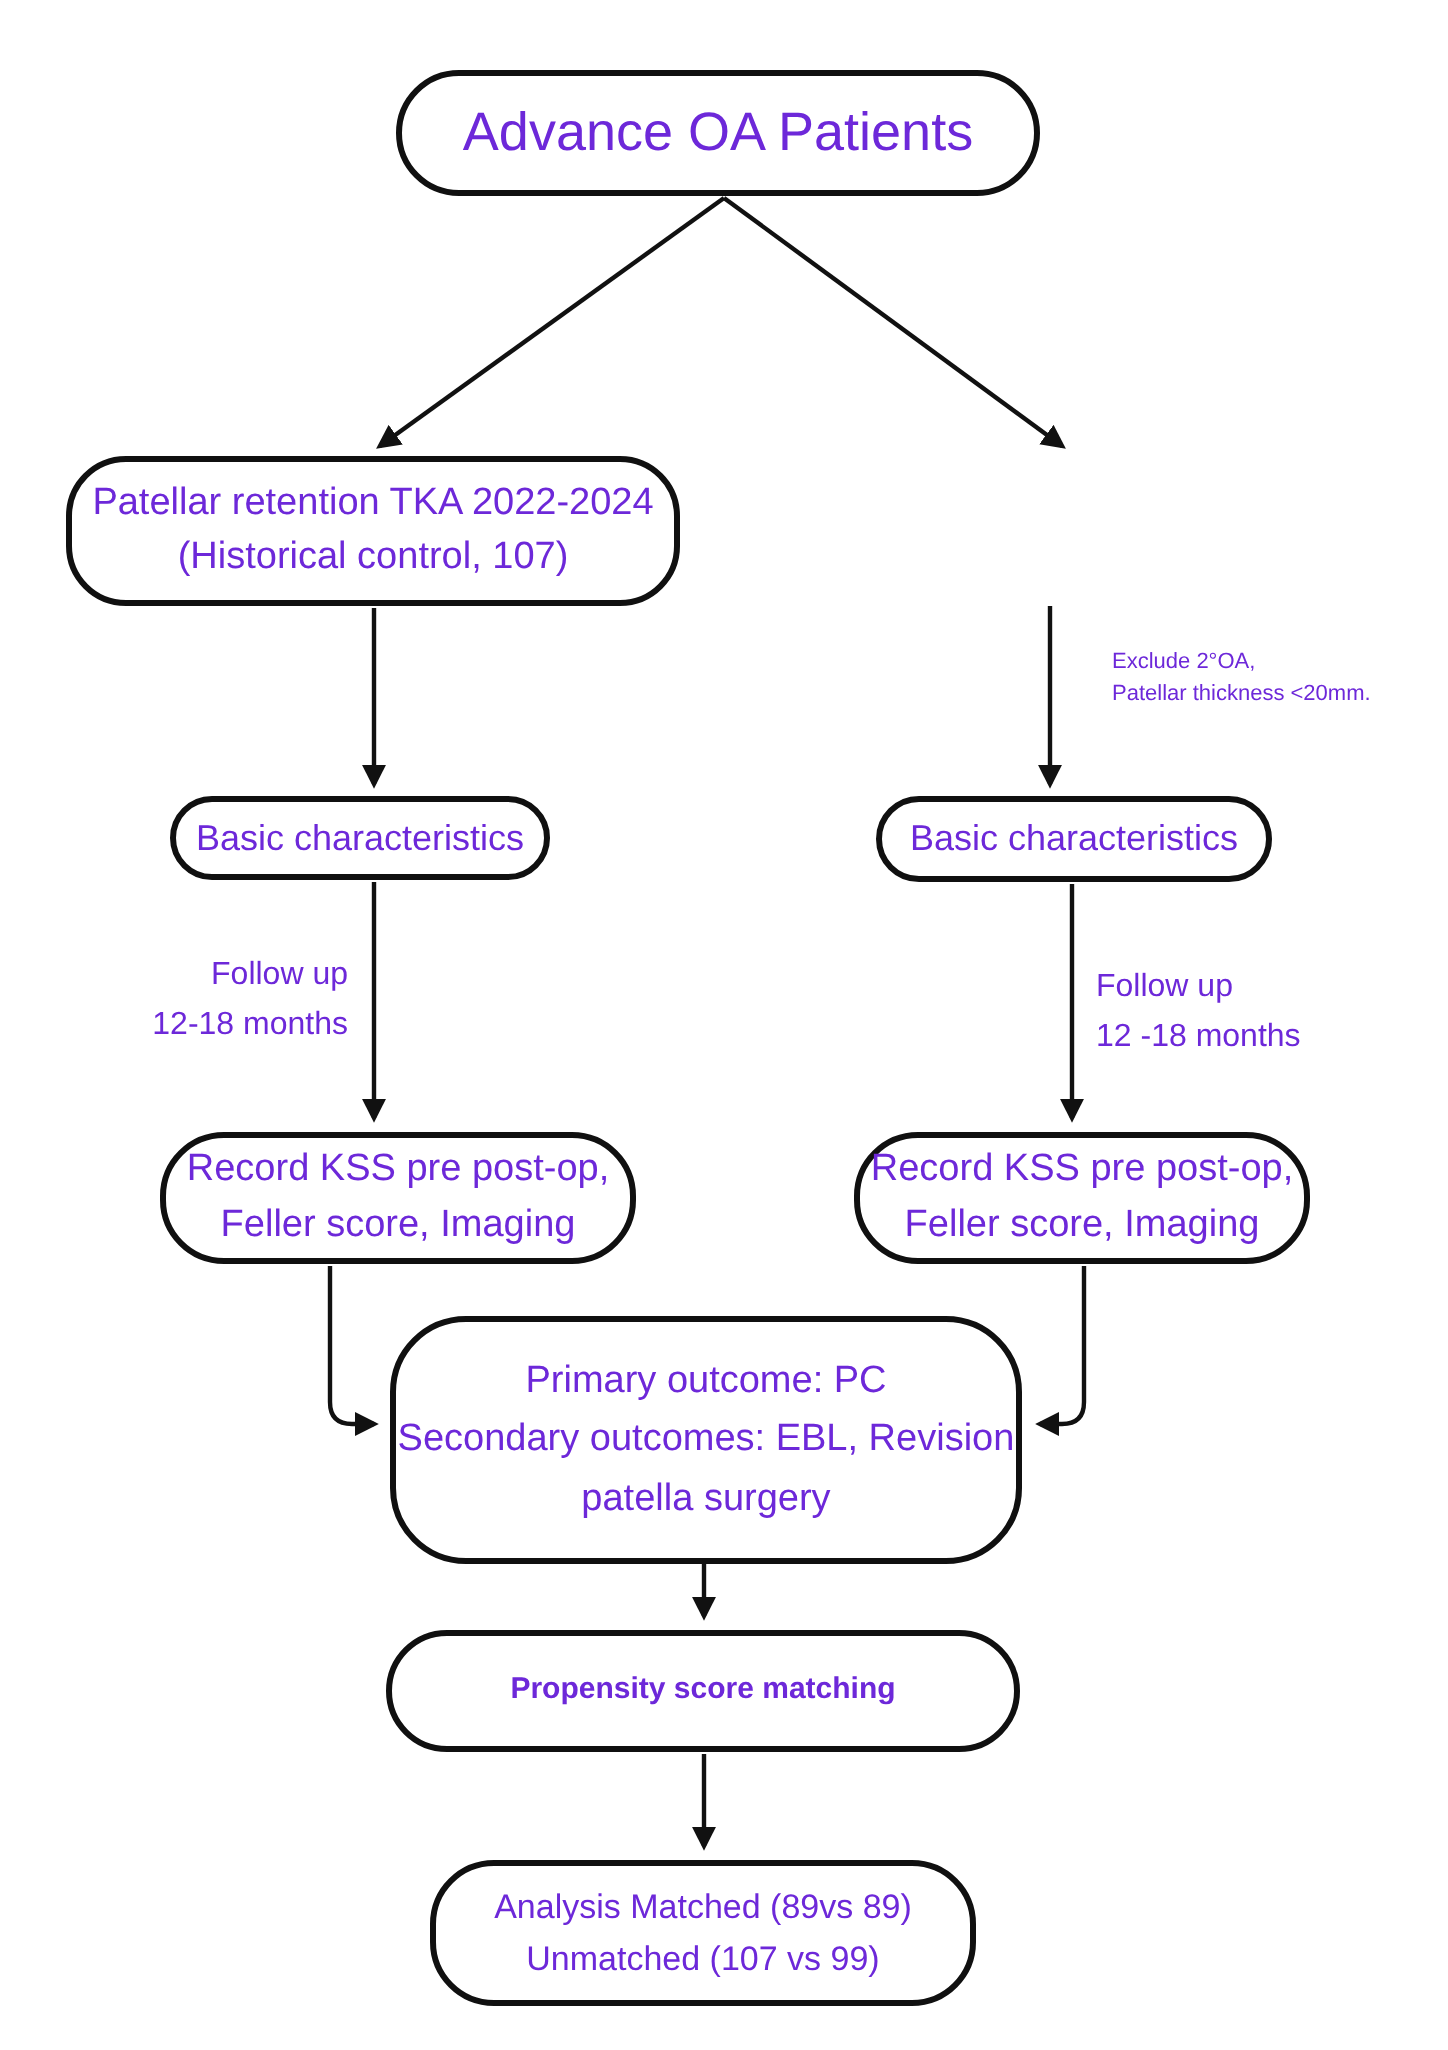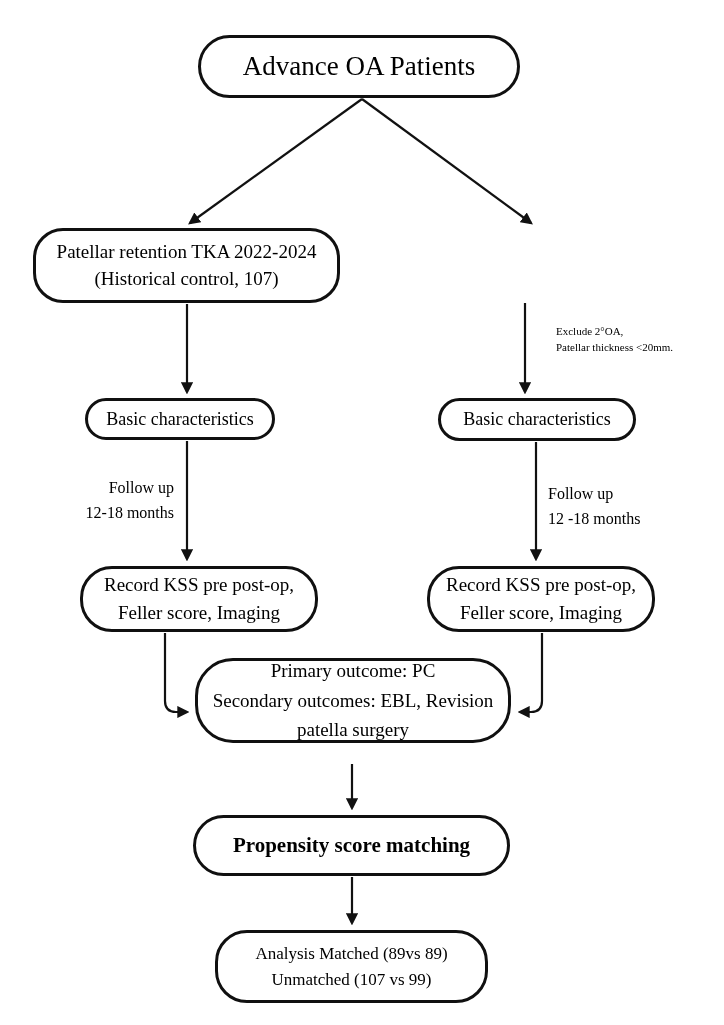--- a/index.html
+++ b/index.html
@@ -5,22 +5,22 @@
   html, body {
     margin: 0;
     padding: 0;
     background: #ffffff;
   }
   #canvas {
     position: relative;
     width: 724px;
     height: 1025px;
     background: #ffffff;
-    font-family: Liberation Serif, serif;
-    color: #000000;
+    font-family: Liberation Sans, sans-serif;
+    color: #6d28d9;
     overflow: hidden;
   }
   #arrow-layer {
     position: absolute;
     left: 0; top: 0;
     width: 724px; height: 1025px;
     pointer-events: none;
   }
   .box {
     position: absolute;
@@ -39,22 +39,22 @@
     line-height: 1.45;
   }
   
   .n-root        { left:198px; top:35px;  width:322px; height:63px; border-radius:33px; font-size:27px; }
   .n-left-cohort { left:33px;  top:228px; width:307px; height:75px; border-radius:30px; font-size:19px; line-height:1.4; }
   .n-right-cohort{ left:359px; top:228px; width:343px; height:74px; border-radius:30px; font-size:18px; }
   .n-left-basic  { left:85px;  top:398px; width:190px; height:42px; border-radius:22px; font-size:18px; }
   .n-right-basic { left:438px; top:398px; width:198px; height:43px; border-radius:22px; font-size:18px; }
   .n-left-record { left:80px;  top:566px; width:238px; height:66px; border-radius:32px; font-size:19px; line-height:1.5; }
   .n-right-record{ left:427px; top:566px; width:228px; height:66px; border-radius:32px; font-size:19px; line-height:1.5; }
-  .n-outcomes    { left:195px; top:658px; width:316px; height:85px; border-radius:38px; font-size:19px; line-height:1.55; }
-  .n-matching    { left:193px; top:815px; width:317px; height:61px; border-radius:31px; font-size:21px; line-height:1.35; flex-direction:column; }
+  .n-outcomes    { left:195px; top:658px; width:316px; height:124px; border-radius:38px; font-size:19px; line-height:1.55; }
+  .n-matching    { left:193px; top:815px; width:317px; height:61px; border-radius:31px; font-size:15px; line-height:1.35; flex-direction:column; }
   .n-matching .m-title { font-weight:700; }
   .n-analysis    { left:215px; top:930px; width:273px; height:73px; border-radius:32px; font-size:17px; line-height:1.5; }
   
   .l-exclude-left  { left:40px;  top:332px; width:136px; text-align:right; font-size:15.5px; }
   .l-exclude-right { left:556px; top:324px; width:192px; text-align:left;  font-size:11px; }
   .l-follow-left   { left:40px;  top:476px; width:134px; text-align:right; font-size:16px; line-height:1.55; }
   .l-follow-right  { left:548px; top:482px; width:160px; text-align:left;  font-size:16px; line-height:1.55; }
 </style>
 </head>
 <body>

